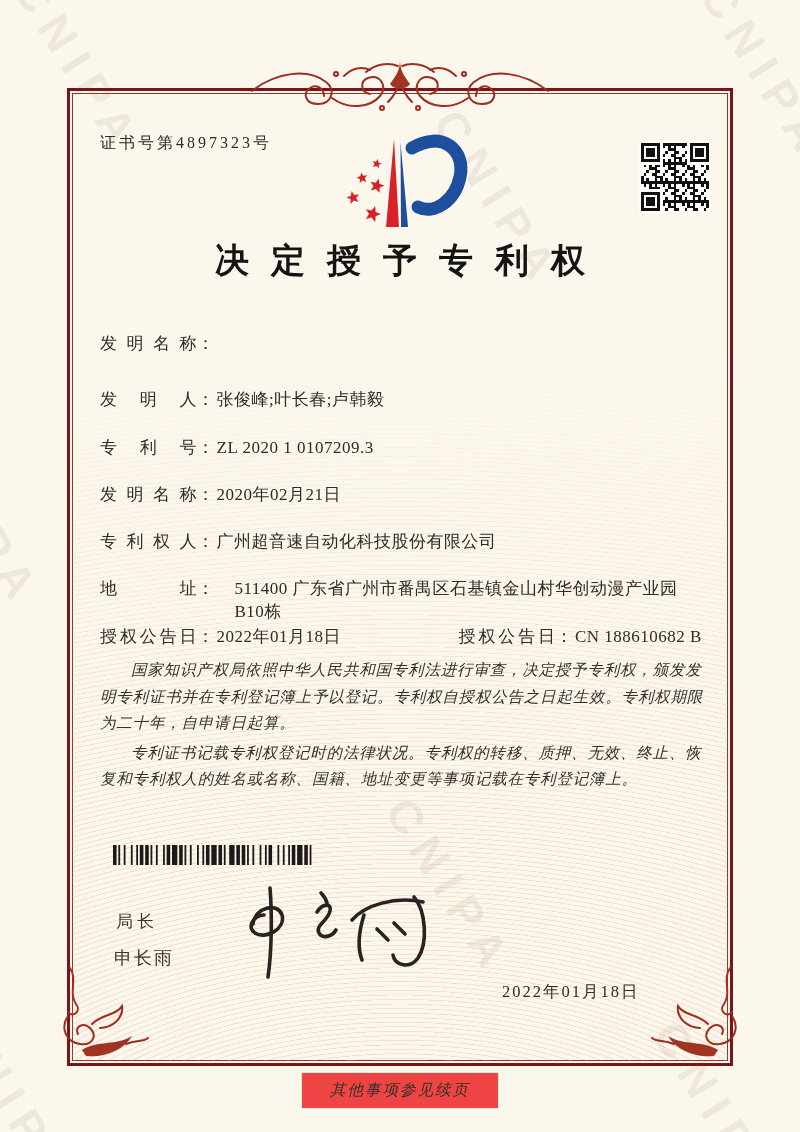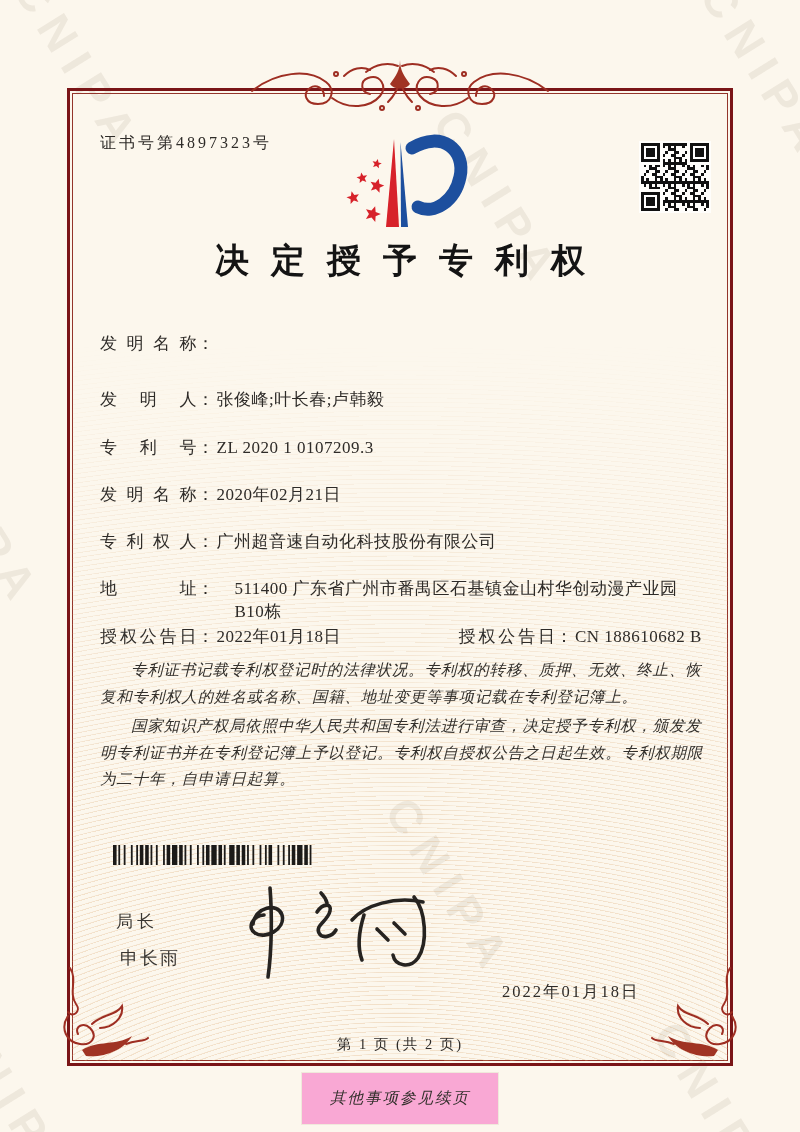--- a/index.html
+++ b/index.html
@@ -43,28 +43,28 @@
   .body-text{position:absolute;left:100px;top:657px;width:604px;font-size:15.5px;line-height:26.5px;
              font-style:italic;letter-spacing:0.8px;color:#33302c;}
   .body-text p{margin:0 0 3px 0;text-indent:2em;}
 
   .barcode{position:absolute;left:113px;top:845px;width:202px;height:20px;}
   .barcode svg{width:100%;height:100%;fill:#1c1a18;}
 
   .sig-title{position:absolute;left:116px;top:910px;font:500 17px "Liberation Sans","DejaVu Sans",sans-serif;
              letter-spacing:4px;color:#3a3733;text-align:center;}
   .sig-name{position:absolute;left:114px;top:946px;font:500 18px "Liberation Sans","DejaVu Sans",sans-serif;
-            letter-spacing:2px;color:#3a3733;margin-left:6px;}
+            letter-spacing:2px;color:#3a3733;}
   .signature{position:absolute;left:225px;top:880px;width:215px;height:102px;}
   .signature path{stroke:#262320;stroke-width:3.6;fill:none;stroke-linecap:round;stroke-linejoin:round;}
 
   .issue-date{position:absolute;left:502px;top:981px;font-size:16.5px;letter-spacing:2px;}
   .page-info{position:absolute;left:0;top:1035px;width:800px;text-align:center;font-size:14.5px;letter-spacing:2px;}
   .footer-note{position:absolute;left:50%;top:1072px;transform:translateX(-50%);z-index:5;
-               background:#f9a8d4;border:1px solid #f0e9db;padding:15px 28px;font-size:15.5px;
+               background:#ef4444;border:1px solid #f0e9db;padding:7px 28px;font-size:15.5px;
                font-style:italic;letter-spacing:2px;color:#33302c;}
 </style>
 </head>
 <body>
 
 <div class="page">
 
   <span class="wm" style="left:48px;top:-34px">CNIPA</span>
   <span class="wm" style="left:735px;top:-28px">CNIPA</span>
   <span class="wm" style="left:468px;top:100px">CNIPA</span>
@@ -387,22 +387,22 @@
     <div class="row" style="top:625px">
       <span class="flabel">授权公告日</span>
         <span class="colon">：</span>
         <span class="fvalue grant-date-val">2022年01月18日</span>
       <span class="flabel">授权公告日</span>
         <span class="colon">：</span>
         <span class="fvalue">CN 188610682 B</span>
     </div>
 
     <div class="body-text">
+      <p>国家知识产权局依照中华人民共和国专利法进行审查，决定授予专利权，颁发发明专利证书并在专利登记簿上予以登记。专利权自授权公告之日起生效。专利权期限为二十年，自申请日起算。</p>
       <p>专利证书记载专利权登记时的法律状况。专利权的转移、质押、无效、终止、恢复和专利权人的姓名或名称、国籍、地址变更等事项记载在专利登记簿上。</p>
-      <p>国家知识产权局依照中华人民共和国专利法进行审查，决定授予专利权，颁发发明专利证书并在专利登记簿上予以登记。专利权自授权公告之日起生效。专利权期限为二十年，自申请日起算。</p>
     </div>
 
     <div class="barcode">
       <svg preserveAspectRatio="none" viewBox="0 0 163.85 20">
           <rect x="0" y="0" width="2.9" height="20"></rect>
           <rect x="4.35" y="0" width="1.45" height="20"></rect>
           <rect x="8.7" y="0" width="1.45" height="20"></rect>
           <rect x="14.499999999999998" y="0" width="1.45" height="20"></rect>
           <rect x="18.849999999999998" y="0" width="1.45" height="20"></rect>
           <rect x="21.749999999999996" y="0" width="2.9" height="20"></rect>
@@ -447,17 +447,16 @@
       <path d="M96,13 C99,16 101,19 102,23"></path>
       <path d="M92,32 C98,23 107,23 105,31 C103,41 90,45 94,53 C97,59 107,57 111,50"></path>
       <path d="M127,40 C140,25 170,16 198,22"></path>
       <path d="M139,35 C134,51 132,67 137,80"></path>
       <path d="M189,17 C201,31 203,63 193,78 C185,89 170,86 168,75"></path>
       <path d="M152,49 L163,60"></path>
       <path d="M169,43 L180,54"></path>
     </svg>
 
     <div class="issue-date">2022年01月18日</div>
-    <div class="page-info">第 1 页 (共 2 页)</div>
   </div>
 
   <div class="footer-note">其他事项参见续页</div>
 </div>
 
 </body></html>

